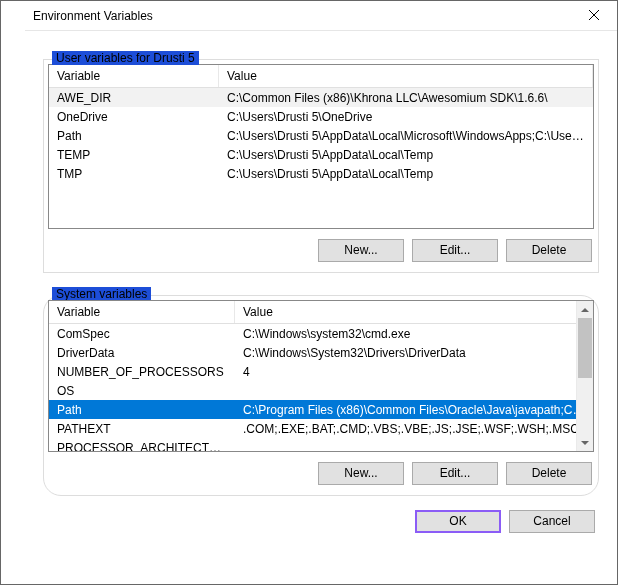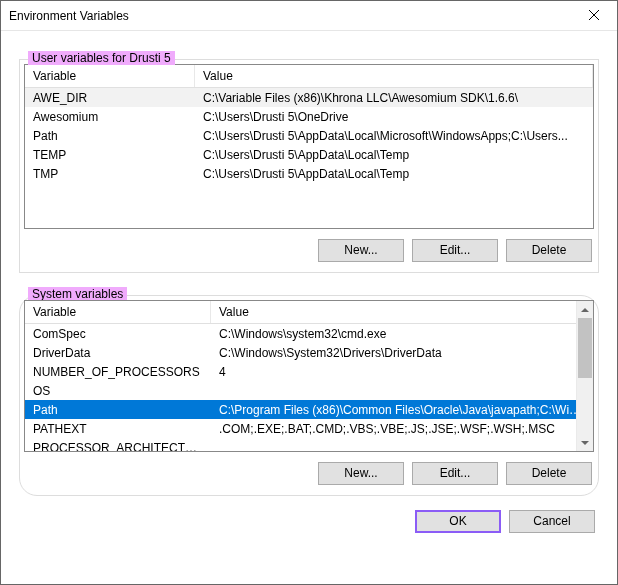--- a/index.html
+++ b/index.html
@@ -1,24 +1,24 @@
 <!DOCTYPE html>
 <html><head>
 <meta charset="utf-8">
 <style>
   * { box-sizing: border-box; margin: 0; padding: 0; font-family: "Segoe UI", Tahoma, sans-serif; font-size: 12px; }
   html, body { width: 618px; height: 585px; background: #fff; }
-  .window { width: 618px; height: 585px; border: 1px solid #666; background: #fff; display: flex; flex-direction: column; }
+  .window { width: 618px; height: 585px; border: 1px solid #666; background: #fff; display: flex; flex-direction: column; padding-left: 24px; }
   .titlebar { height: 30px; display: flex; align-items: center; justify-content: space-between; padding: 0 0 0 8px; border-bottom: 1px solid #e6e6e6; }
   .titlebar .title { font-size: 12px; color: #000; }
   .titlebar .close { width: 46px; height: 30px; display: flex; align-items: center; justify-content: center; color: #000; }
   .titlebar .close svg { width: 10px; height: 10px; }
   .content { flex: 1; padding: 14px 18px 12px 18px; display: flex; flex-direction: column; }
   .group { border: 1px solid #ddd; border-radius: 0; margin: 14px 0 4px 0; padding: 4px; position: relative; }
-  .group-label { position: absolute; top: -9px; left: 8px; background: #f0abfc; padding: 0 4px; color: #000; font-size: 12px; }
+  .group-label { position: absolute; top: -9px; left: 8px; background: #1d4ed8; padding: 0 4px; color: #000; font-size: 12px; }
   .table { border: 1px solid #888; background: #fff; display: flex; flex-direction: column; }
   .thead { display: flex; border-bottom: 1px solid #e0e0e0; }
   .thead .cell { padding: 4px 8px; background: #fff; color: #000; border-right: 1px solid #e8e8e8; }
   .tbody { flex: 1; overflow: hidden; }
   .row { display: flex; height: 19px; align-items: center; }
   .row .cell { padding: 1px 8px 1px 8px; white-space: nowrap; overflow: hidden; text-overflow: ellipsis; color: #000; }
   .col-var { width: 170px; flex: 0 0 170px; }
   .col-val { flex: 1; }
   .row.selected-grey { background: #f2f2f2; }
   .row.selected-blue { background: #0078d7; }
@@ -55,24 +55,24 @@
     <div class="group">
       <span class="group-label">User variables for Drusti 5</span>
       <div class="table userTable">
         <div class="thead">
           <div class="cell col-var">Variable</div>
           <div class="cell col-val">Value</div>
         </div>
         <div class="tbody" id="user-rows">
             <div class="row selected-grey">
               <div class="cell col-var">AWE_DIR</div>
-              <div class="cell col-val">C:\Variable Files (x86)\Khrona LLC\Awesomium SDK\1.6.6\</div>
+              <div class="cell col-val">C:\Common Files (x86)\Khrona LLC\Awesomium SDK\1.6.6\</div>
             </div>
             <div class="row">
-              <div class="cell col-var">Awesomium</div>
+              <div class="cell col-var">OneDrive</div>
               <div class="cell col-val">C:\Users\Drusti 5\OneDrive</div>
             </div>
             <div class="row">
               <div class="cell col-var">Path</div>
               <div class="cell col-val">C:\Users\Drusti 5\AppData\Local\Microsoft\WindowsApps;C:\Users...</div>
             </div>
             <div class="row">
               <div class="cell col-var">TEMP</div>
               <div class="cell col-val">C:\Users\Drusti 5\AppData\Local\Temp</div>
             </div>

